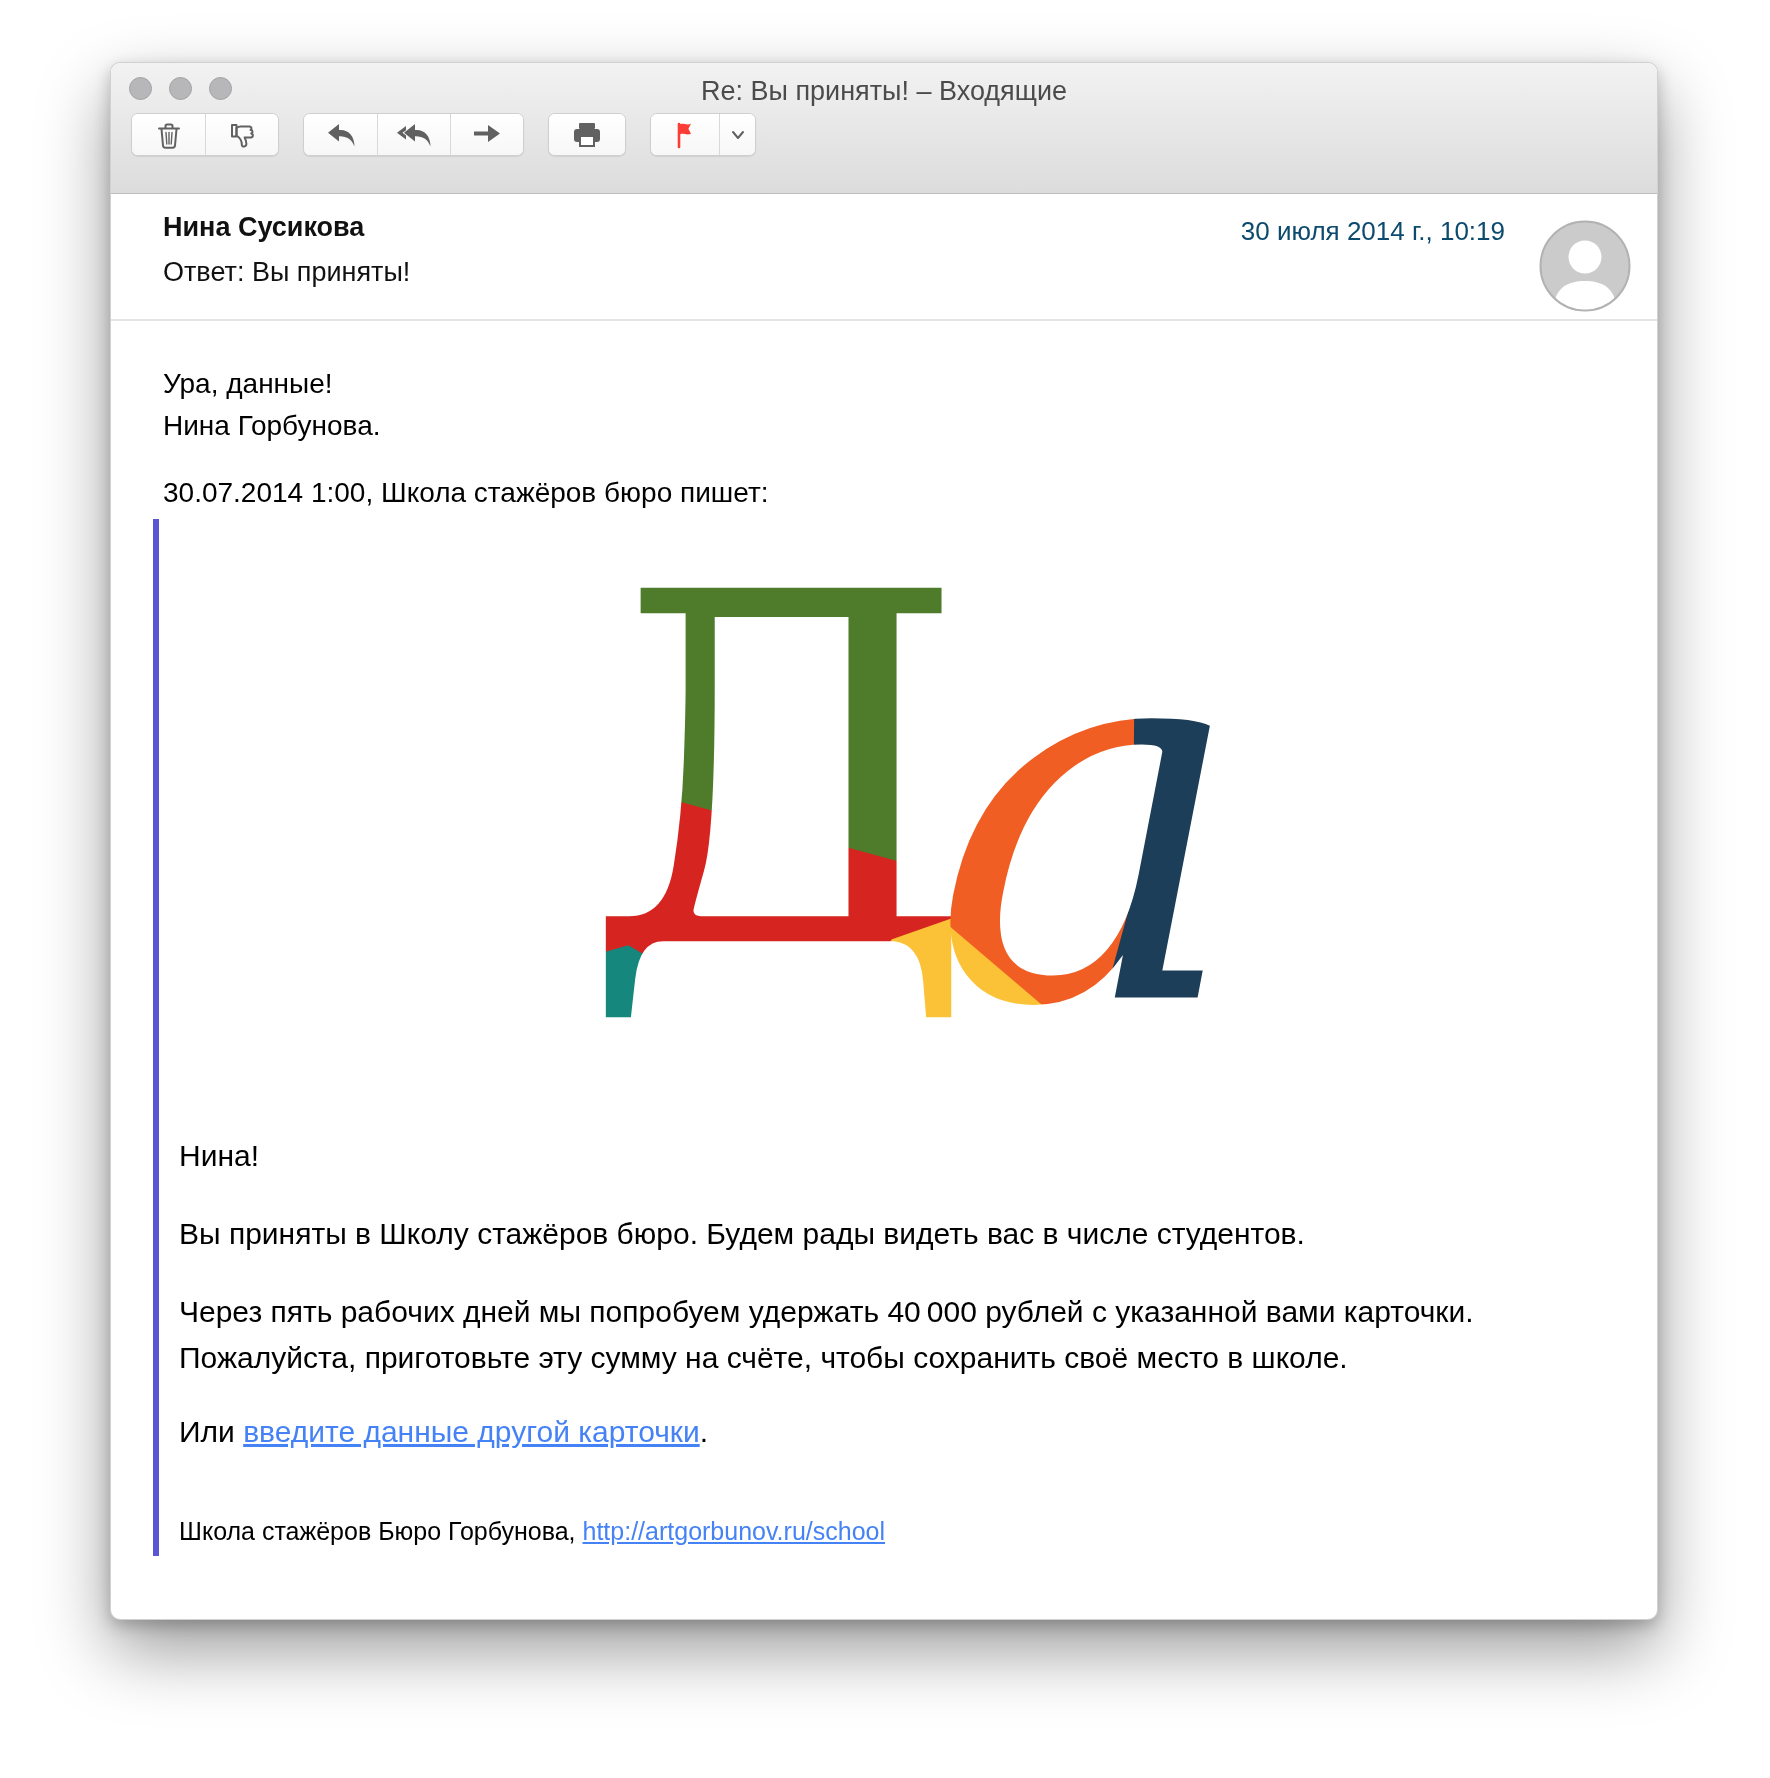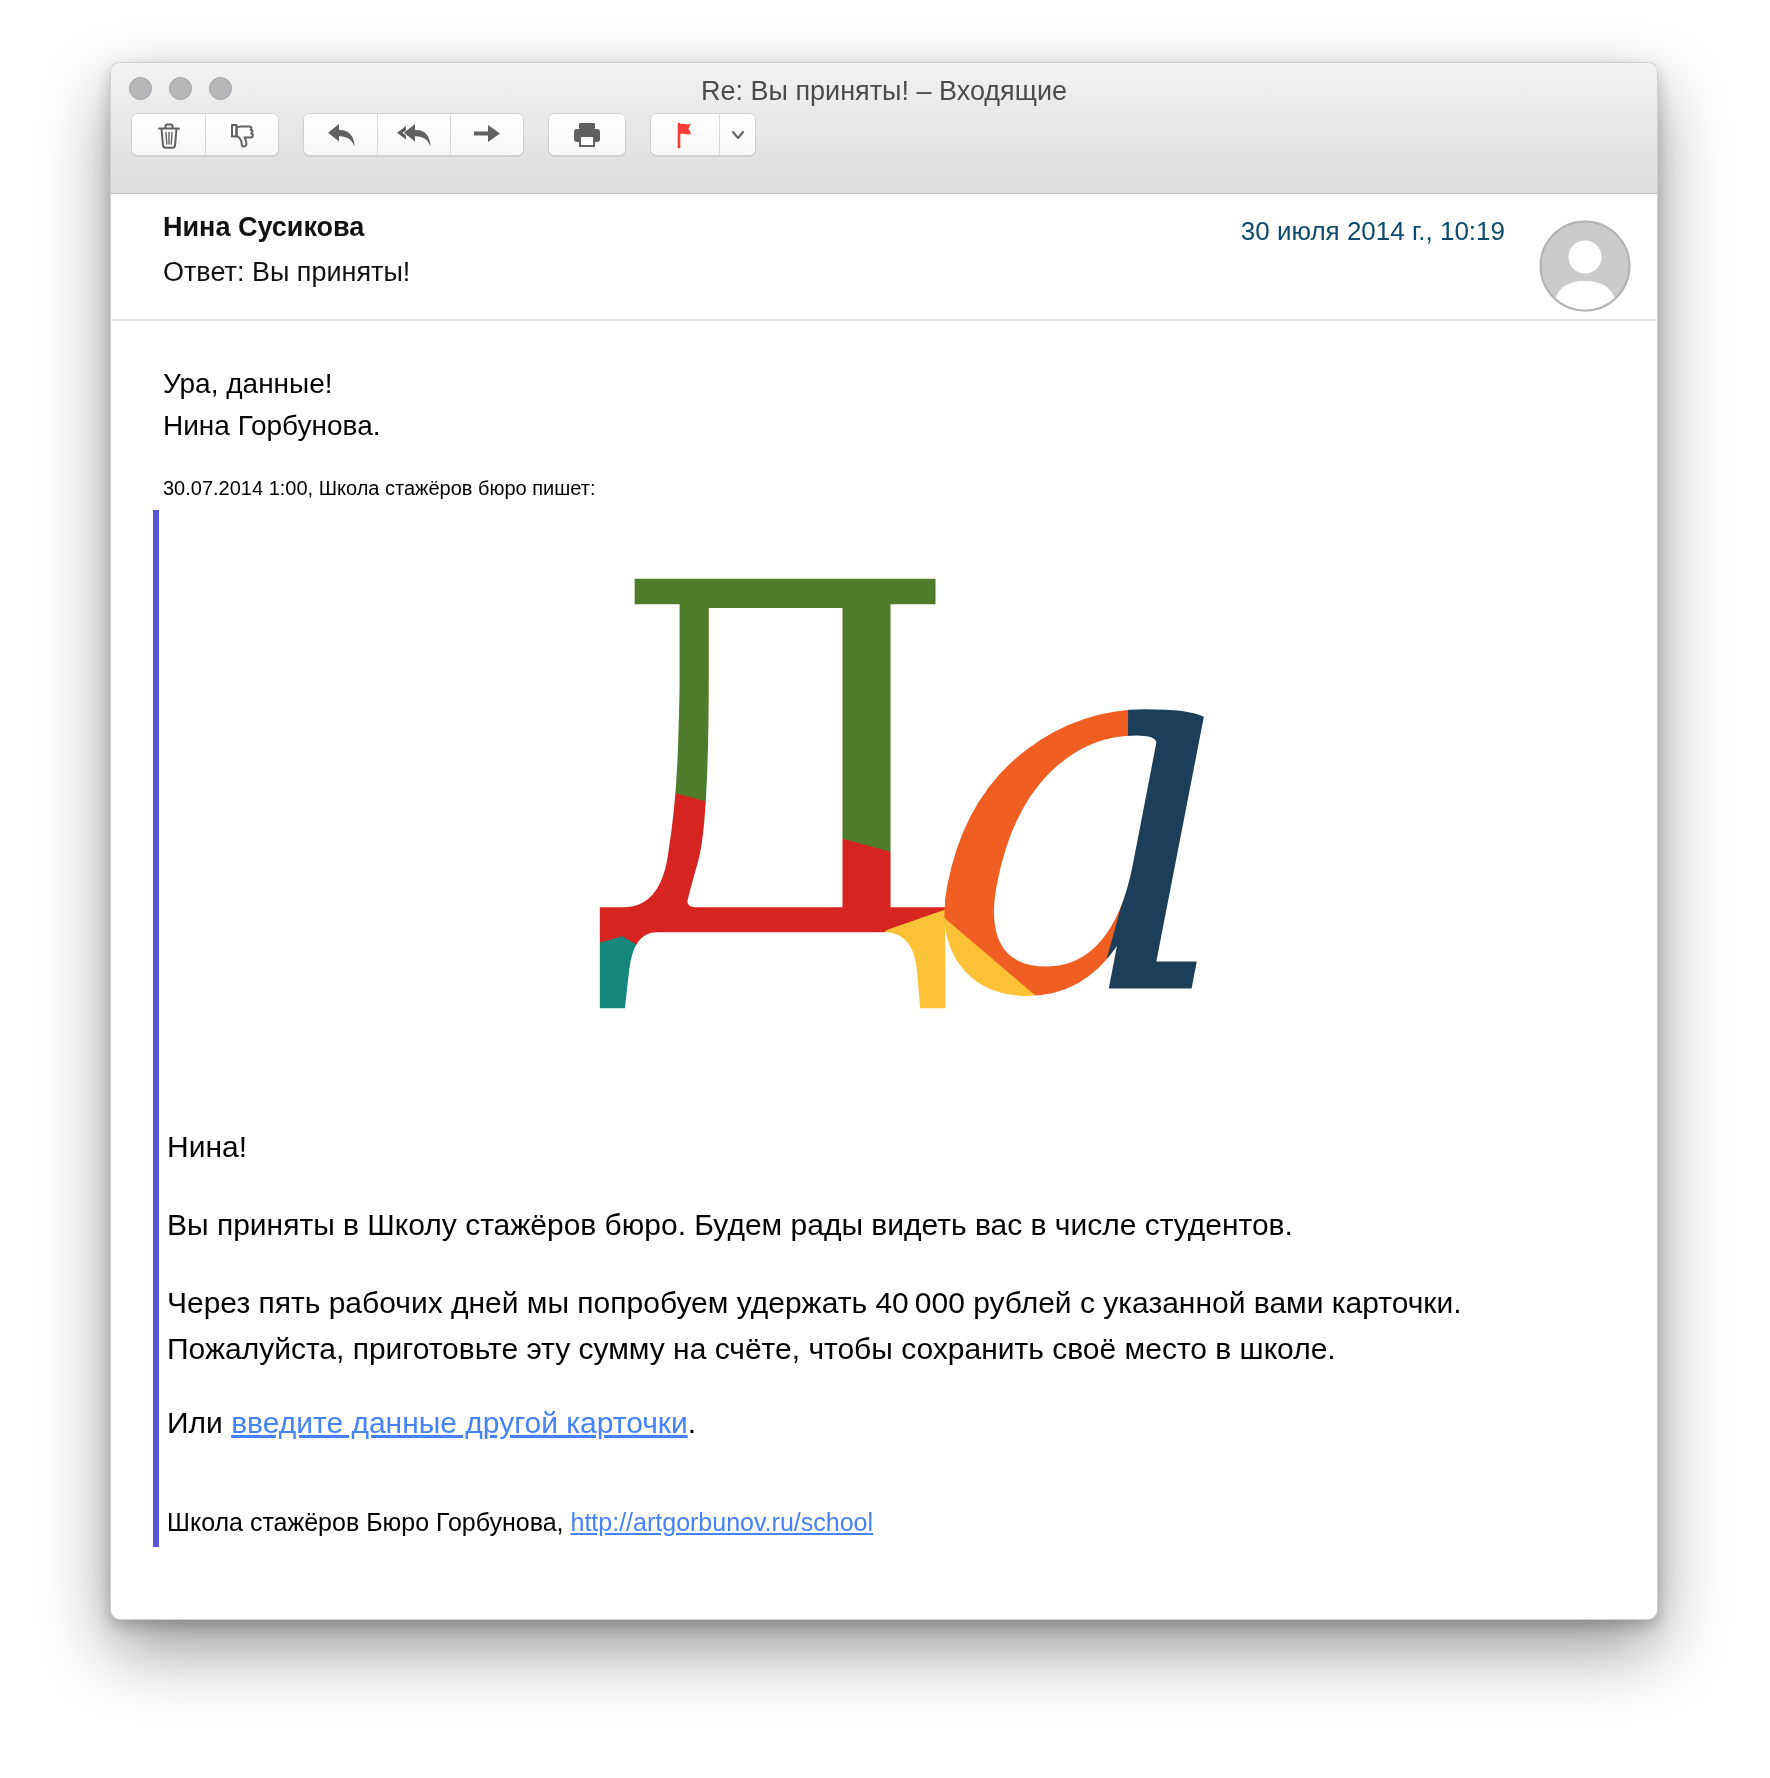--- a/index.html
+++ b/index.html
@@ -41,23 +41,23 @@
   .sender { font-size:27px; font-weight:bold; color:#111; margin-bottom:14px; }
   .hrow { font-size:27px; color:#111; margin-bottom:11px; }
   .hrow:last-child { margin-bottom:0; }
   .hlabel { color:#9a9a9a; margin-right:14px; }
   .hdate { position:absolute; top:22px; right:152px; font-size:26px; color:#0c4a6e; }
   .avatar { position:absolute; top:26px; right:26px; width:92px; height:92px; }
 
   
   .mail-body { padding:42px 52px 0 52px; color:#000; }
   .reply-line { font-size:28px; line-height:42px; }
-  .attribution { font-size:20px; margin-top:30px; }
+  .attribution { font-size:28px; margin-top:30px; }
   blockquote.quote { margin-top:10px; margin-left:-10px;
-    border-left:6px solid var(--quote-bar,#5a55d5); padding:6px 0 10px 8px; }
+    border-left:6px solid var(--quote-bar,#5a55d5); padding:6px 0 10px 20px; }
   .logo-wrap { width:640px; margin:58px auto 0 auto; }
   .q-text { font-size:30px; line-height:46px; }
   .q-greeting { margin-top:66px; }
   .q-p { margin-top:32px; }
   .q-p3 { margin-top:28px; }
   .q-footer { margin-top:62px; font-size:25px; }
   a.maillink { color:var(--accent-link,#4482f6); text-decoration:underline; cursor:pointer; }
 </style>
 </head>
 <body>

